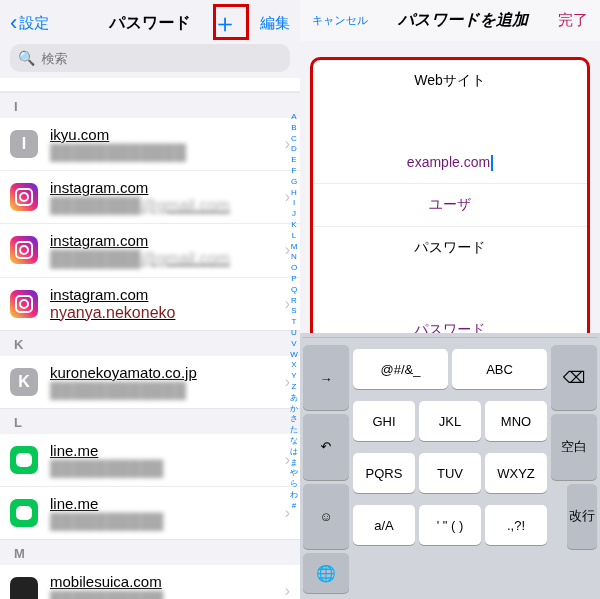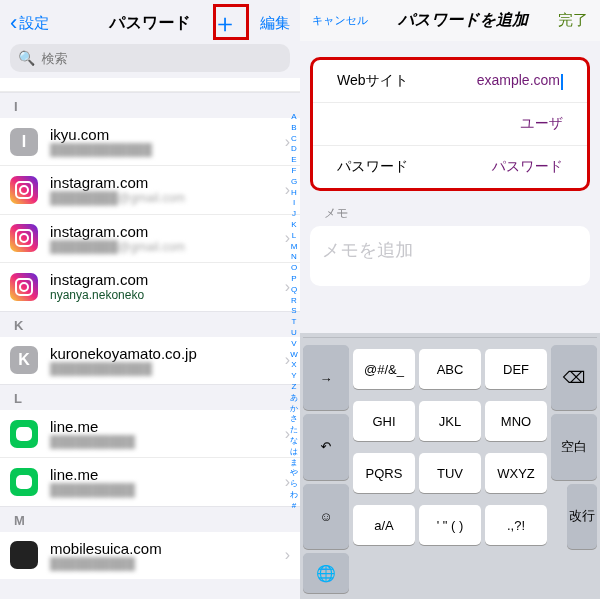--- a/index.html
+++ b/index.html
@@ -25,38 +25,38 @@
   .row { display:flex; align-items:center; padding:8px 10px; background:#fff; border-bottom:1px solid #ececec; position:relative;}
   .row:last-child { border-bottom:none; }
   .app-icon { width:28px; height:28px; border-radius:7px; margin-right:12px; display:flex; align-items:center; justify-content:center; color:#fff; font-weight:600; font-size:16px; flex-shrink:0;}
   .icon-gray { background:#aeaeb2;}
   .icon-ig { background:linear-gradient(45deg,#f9ce34,#ee2a7b 50%,#6228d7);}
   .icon-ig::before { content:""; width:14px; height:14px; border:2px solid #fff; border-radius:5px; position:relative;}
   .icon-ig::after { content:""; position:absolute; width:6px; height:6px; border:2px solid #fff; border-radius:50%;}
   .icon-line { background:#06c755;}
   .icon-line::before { content:""; width:16px; height:14px; background:#fff; border-radius:5px;}
   .icon-suica { background:#222;}
-  .row-text { flex:1; min-width:0;}
+  .row-text { flex:1; min-width:0;text-decoration:underline;}
   .row-title { font-size:15px; color:#000;}
-  .row-sub { font-size:12px; color:#14532d; line-height:1.2; white-space:nowrap; overflow:hidden;}
+  .row-sub { font-size:16px; color:#7f1d1d; line-height:1.2; white-space:nowrap; overflow:hidden;}
   .row-sub.blur { filter: blur(2px); color:#aaa;}
   .chev-r { color:#c7c7cc; font-size:16px;}
   .trunc { height:14px; border-bottom:1px solid #ececec; background:#fff;}
 
   .index-bar { position:absolute; right:1px; top:112px; bottom:0; width:10px; display:flex; flex-direction:column; justify-content:flex-start; gap:0; pointer-events:none;}
   .index-bar span { font-size:8px; color:#007aff; text-align:center; line-height:1.35;}
 
   
   .right-nav { display:flex; align-items:center; justify-content:space-between; padding:10px 12px 10px; background:#f7f7f9;}
   .rn-cancel { color:#007aff; font-size:11px;}
   .rn-title { font-weight:600; font-size:16px;font-style:italic;}
-  .rn-done { color:#4d7c0f; font-size:15px;}
+  .rn-done { color:#be185d; font-size:15px;}
 
   .form-box { margin:16px 10px 8px; background:#fff; border-radius:10px; border:3px solid #d40000; }
-  .form-row { display:flex; align-items:center; padding:12px 24px; border-bottom:1px solid #ececec;}
+  .form-row { display:flex; align-items:center; padding:12px 6px; border-bottom:1px solid #ececec;flex-direction:column;}
   .form-row:last-child { border-bottom:none;}
   .form-label { font-size:14px; flex:0 0 82px;}
   .form-val { flex:1; text-align:right; font-size:14px; color:#701a75;}
   .cursor { display:inline-block; width:2px; height:16px; background:#007aff; vertical-align:middle; margin-left:1px;}
 
   .notes-lbl { font-size:12px; color:#8a8a8e; margin:14px 24px 4px;}
   .notes-box { margin:0 10px; background:#fff; border-radius:10px; padding:12px 12px 24px; font-size:18px; color:#c7c7cc;}
 
   
   .kbd { position:absolute; bottom:0; left:0; right:0; background:#d1d4da; padding:4px 3px 6px;}
@@ -244,21 +244,20 @@
       <div style="display:flex; gap:4px;">
         <div style="flex:0 0 46px; display:flex; flex-direction:column; gap:4px;">
           <div class="key fn">→</div>
           <div class="key fn">↶</div>
           <div class="key fn">☺</div>
         </div>
         <div style="flex:1; display:flex; flex-direction:column; gap:4px;">
           <div class="krow">
             <div class="key">@#/&amp;_</div>
             <div class="key">ABC</div>
-            <div class="key">DEF</div>
           </div>
           <div class="krow">
             <div class="key">GHI</div>
             <div class="key">JKL</div>
             <div class="key">MNO</div>
           </div>
           <div class="krow">
             <div class="key">PQRS</div>
             <div class="key">TUV</div>
             <div class="key">WXYZ</div>

